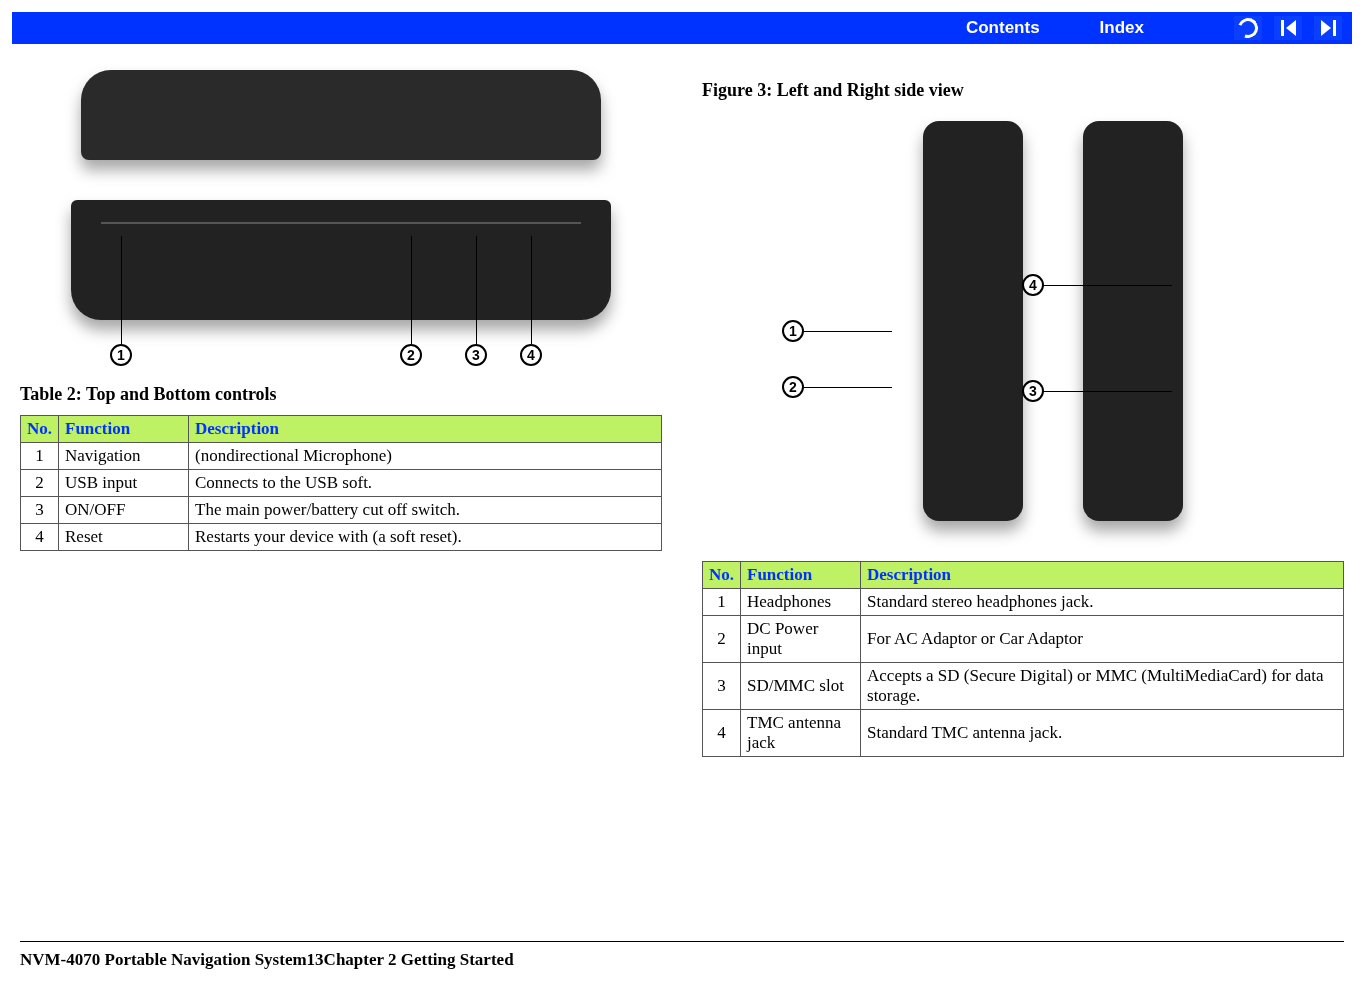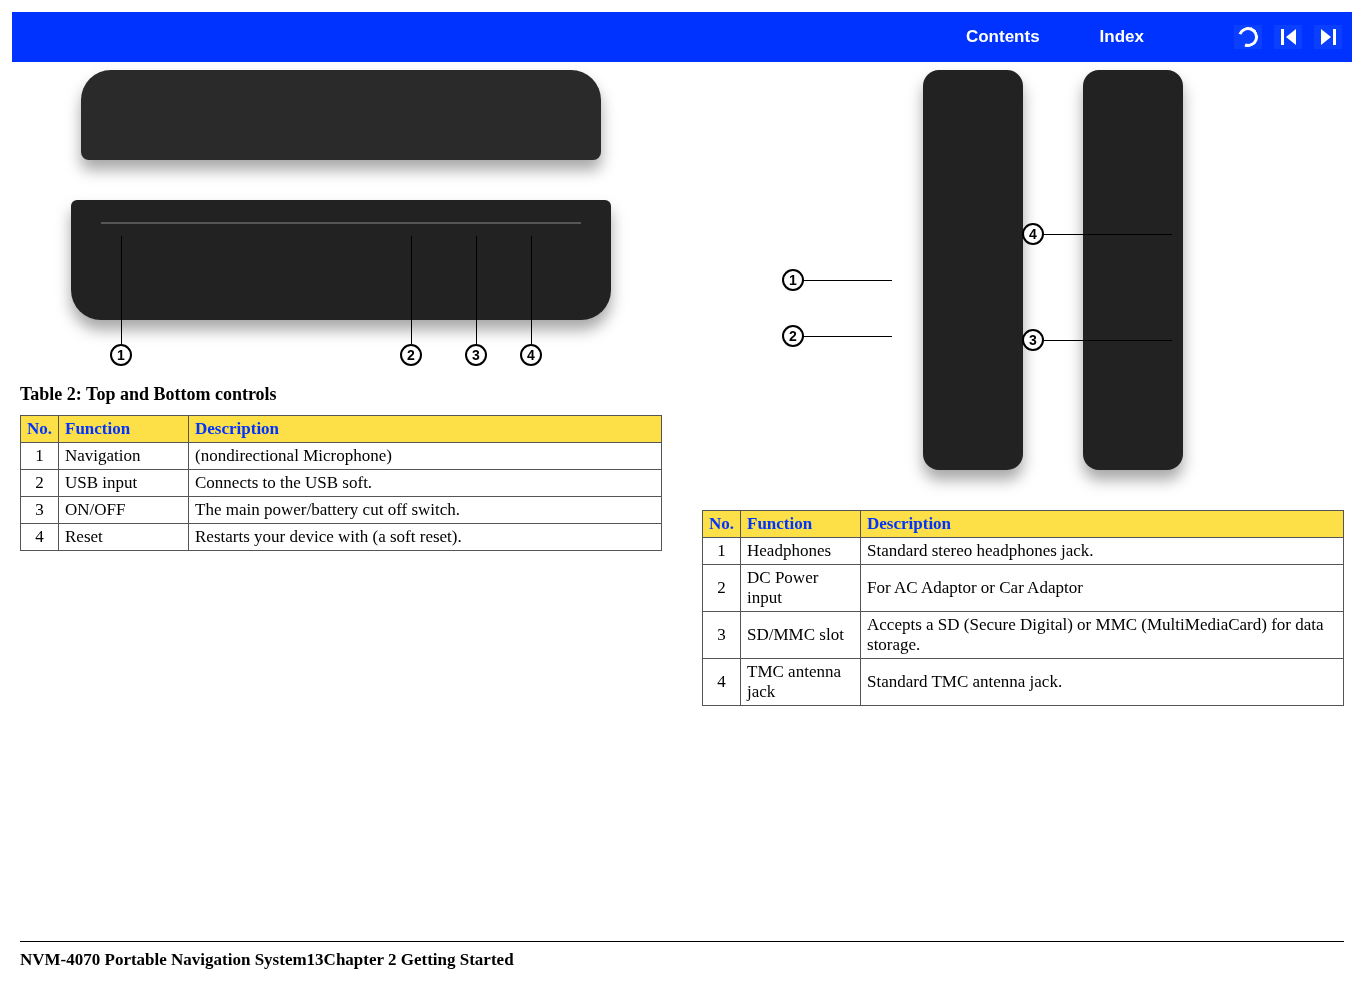--- a/index.html
+++ b/index.html
@@ -11,21 +11,21 @@
     height: 992px;
     position: relative;
     background: #fff;
   }
 
   .topbar {
     position: absolute;
     top: 12px;
     left: 12px;
     right: 12px;
-    height: 50px;
+    height: 32px;
     background: #0033ff;
     display: flex;
     align-items: center;
     justify-content: flex-end;
     padding-right: 10px;
   }
   .topbar .nav-links {
     display: flex;
     gap: 60px;
     margin-right: 90px;
@@ -104,21 +104,21 @@
     width: 100%;
     font-size: 17px;
   }
   .ctrl-table th, .ctrl-table td {
     border: 1px solid #555;
     padding: 3px 6px;
     text-align: left;
     vertical-align: middle;
   }
   .ctrl-table thead th {
-    background: #fde047;
+    background: #bef264;
     color: #0033ff;
     font-weight: bold;
   }
   .ctrl-table td.num { text-align: center; width: 36px; }
   .ctrl-table .fn-col { width: 130px; }
   .ctrl-table.t3 .fn-col { width: 120px; }
 
   
   .img-wrap {
     display: flex;
@@ -305,20 +305,21 @@
         <tr>
           <td class="num">4</td>
           <td>Reset</td>
           <td>Restarts your device with (a soft reset).</td>
         </tr>
       </tbody>
     </table>
   </div>
 
   <div class="col">
+    <div class="fig-caption">Figure 3: Left and Right side view</div>
 
     <div class="side-wrap">
       <div class="side-dev" style="margin-left:120px;"></div>
       <div class="side-dev" style="margin-right:60px;"></div>
 
       <div class="side-line" style="left:100px; top:210px; width:90px;"></div>
       <div class="side-callout-badge" style="left:80px; top:199px;">1</div>
 
       <div class="side-line" style="left:100px; top:266px; width:90px;"></div>
       <div class="side-callout-badge" style="left:80px; top:255px;">2</div>

